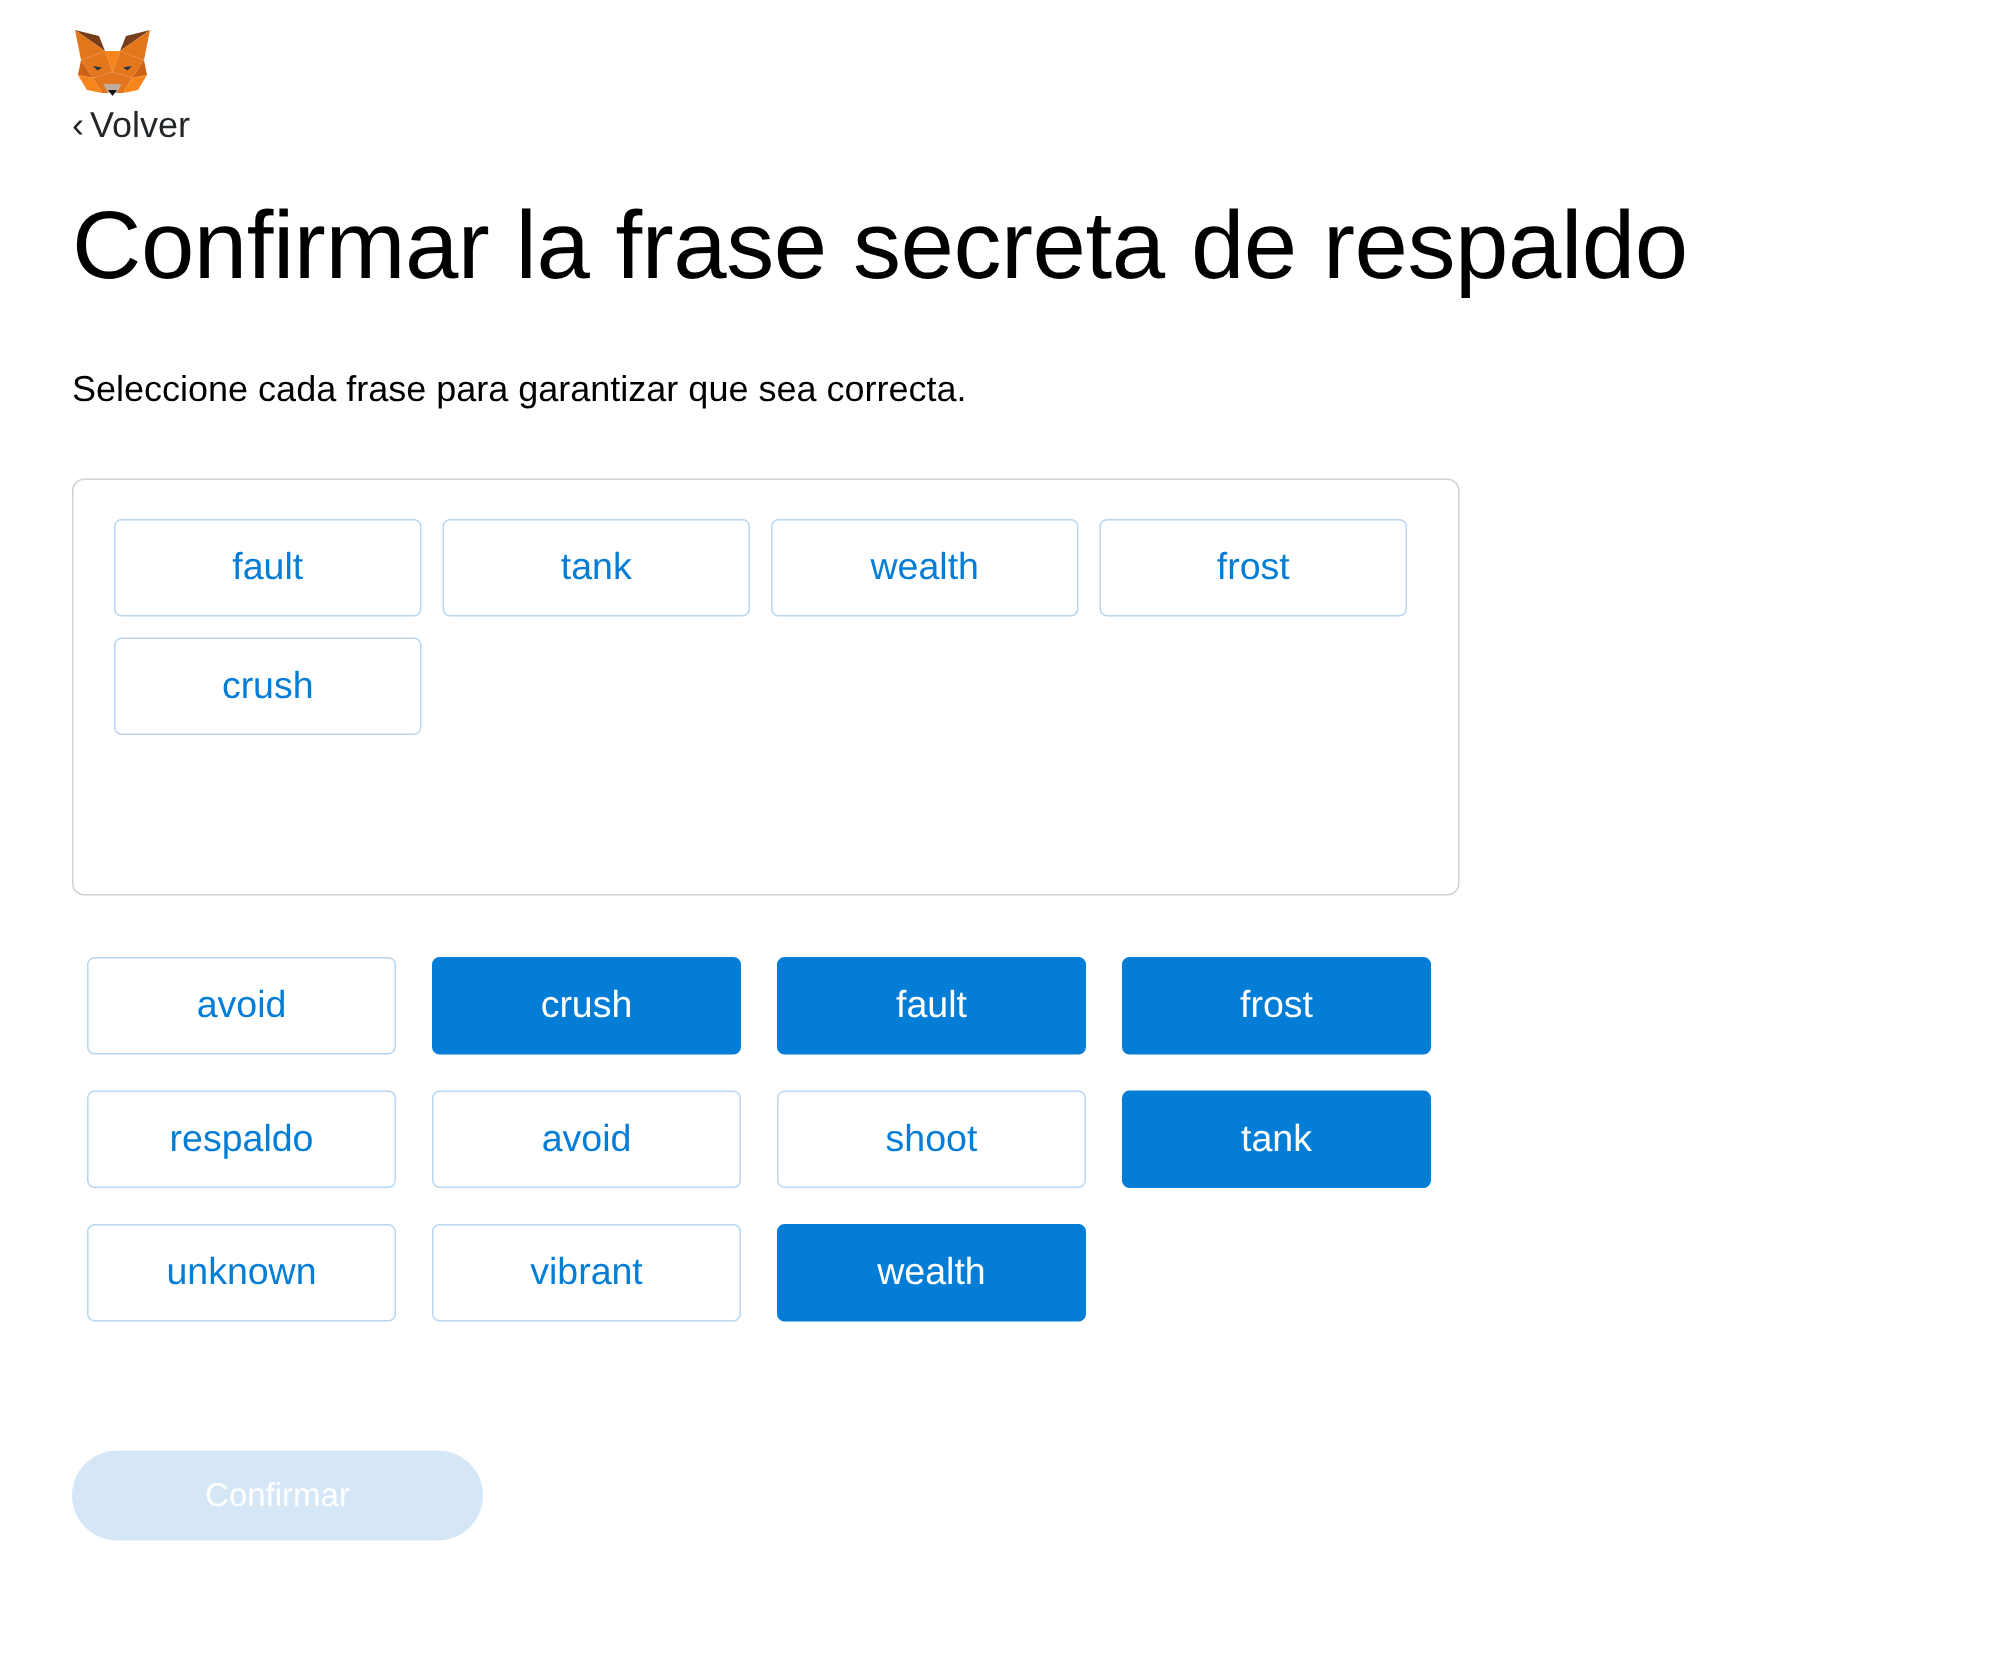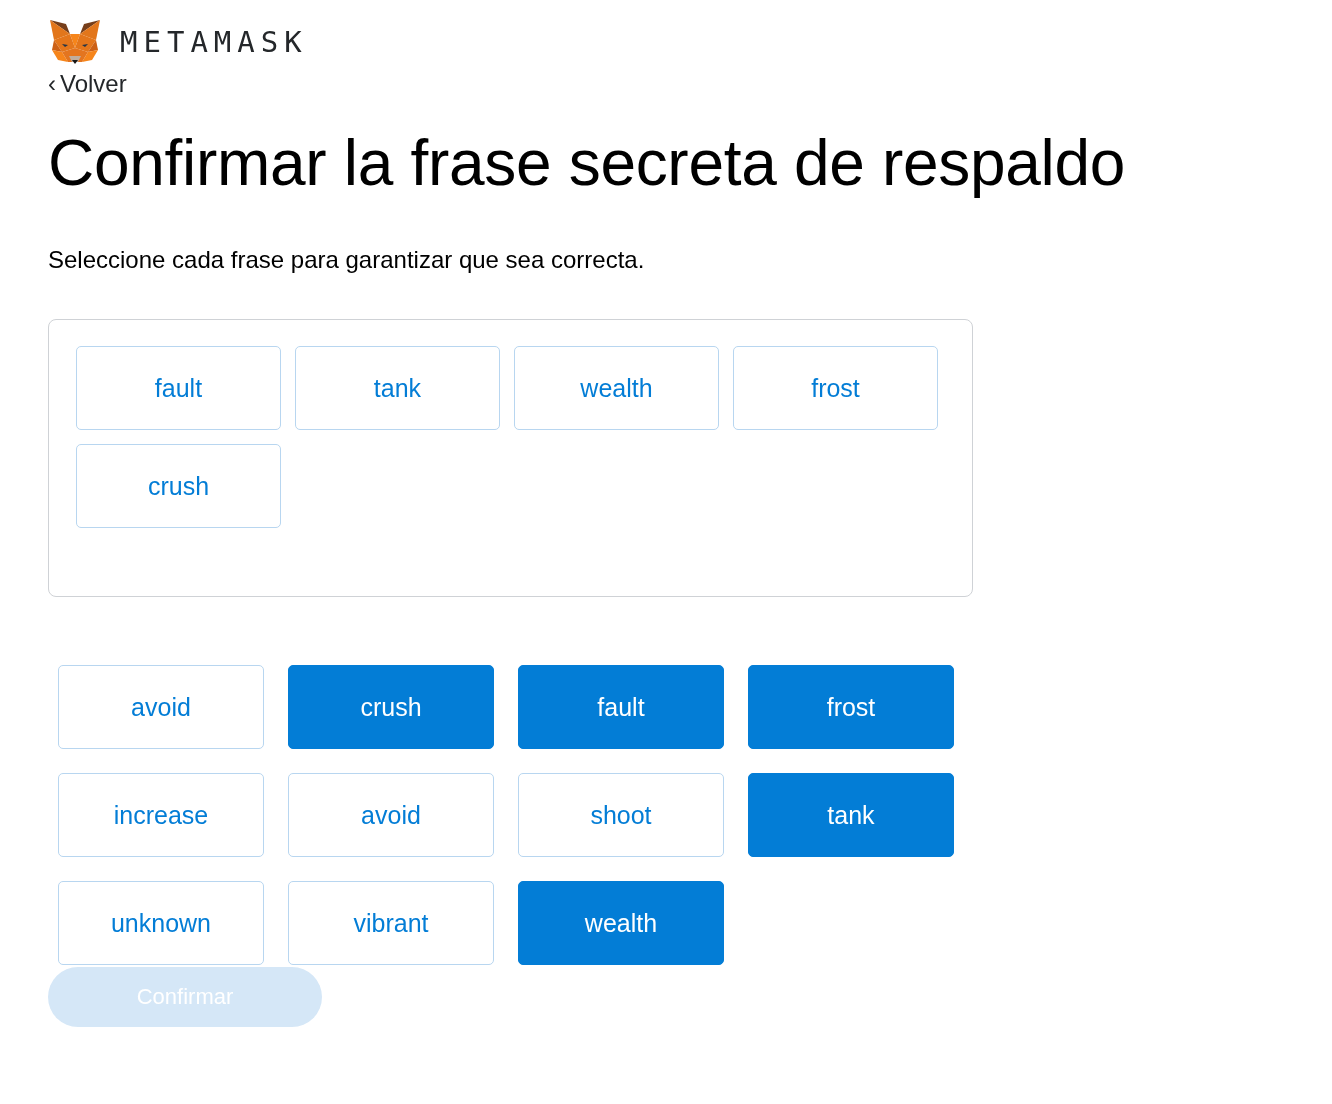--- a/index.html
+++ b/index.html
@@ -13,27 +13,27 @@
     .back { position: absolute; left: 48px; top: 70px; font-size: 24px; color: #24272a; cursor: pointer; display: flex; align-items: center; }
     .back .chev { font-size: 24px; margin-right: 4px; }
 
     .title { position: absolute; left: 48px; top: 126px; font-size: 64px; font-weight: 400; color: #000; letter-spacing: -0.3px; text-align: center; }
     .subtitle { position: absolute; left: 48px; top: 246px; font-size: 24px; color: #000; }
 
     .drop-area { position: absolute; left: 48px; top: 319px; width: 925px; height: 278px; border: 1.5px solid #cfd2d6; border-radius: 8px; }
     .selected-grid { position: absolute; left: 27px; top: 26px; display: grid; grid-template-columns: repeat(4, 205px); column-gap: 14px; row-gap: 14px; }
 
     .chip {
-      height: 84px; border-radius: 5px; display: flex; align-items: center; justify-content: center;
+      height: 65px; border-radius: 5px; display: flex; align-items: center; justify-content: center;
       font-size: 25px; cursor: pointer; user-select: none;
     }
     .chip.outline { background: #ffffff; border: 1.5px solid #b8d6f0; color: #037dd6; }
     .chip.filled { background: #037dd6; border: 1.5px solid #037dd6; color: #ffffff; }
 
-    .words-grid { position: absolute; left: 58px; top: 665px; display: grid; grid-template-columns: repeat(4, 206px); column-gap: 19px; row-gap: 20px; gap: 24px; }
+    .words-grid { position: absolute; left: 58px; top: 638px; display: grid; grid-template-columns: repeat(4, 206px); column-gap: 19px; row-gap: 20px; gap: 24px; }
 
     .confirm { position: absolute; left: 48px; top: 967px; width: 274px; height: 60px; border-radius: 35px; background: #d5e7f7; color: #ffffff; font-size: 22px; border: none; display: flex; align-items: center; justify-content: center; }
   </style>
 </head>
 <body>
 
 <div class="header">
   <svg class="fox" viewBox="0 0 54 48">
     <polygon points="2,2 22,16 18,6" fill="#763e1a"></polygon>
     <polygon points="52,2 32,16 36,6" fill="#763e1a"></polygon>
@@ -45,21 +45,20 @@
     <polygon points="6,22 14,34 4,32" fill="#cd6116"></polygon>
     <polygon points="48,22 40,34 50,32" fill="#cd6116"></polygon>
     <polygon points="4,32 14,34 20,44 10,42" fill="#f6851b"></polygon>
     <polygon points="50,32 40,34 34,44 44,42" fill="#f6851b"></polygon>
     <polygon points="14,34 27,30 40,34 34,44 20,44" fill="#e4751f"></polygon>
     <polygon points="21,38 33,38 30,44 24,44" fill="#c0ad9e"></polygon>
     <polygon points="24,42 30,42 27,46" fill="#161616"></polygon>
     <polygon points="14,26 20,27 17,29" fill="#233447"></polygon>
     <polygon points="40,26 34,27 37,29" fill="#233447"></polygon>
   </svg>
-  <span class="brand">METAMASK</span>
 </div>
 
 <div class="back">
   <span class="chev">‹</span>
   <span>Volver</span>
 </div>
 
 <h1 class="title">Confirmar la frase secreta de respaldo</h1>
 <p class="subtitle">Seleccione cada frase para garantizar que sea correcta.</p>
 
@@ -71,21 +70,21 @@
     <div class="chip outline">frost</div>
     <div class="chip outline">crush</div>
   </div>
 </div>
 
 <div class="words-grid">
   <div class="chip outline">avoid</div>
   <div class="chip filled">crush</div>
   <div class="chip filled">fault</div>
   <div class="chip filled">frost</div>
-  <div class="chip outline">increase</div>
+  <div class="chip outline">respaldo</div>
   <div class="chip outline">avoid</div>
   <div class="chip outline">shoot</div>
   <div class="chip filled">tank</div>
   <div class="chip outline">unknown</div>
   <div class="chip outline">vibrant</div>
   <div class="chip filled">wealth</div>
 </div>
 
 <button class="confirm" disabled="">Confirmar</button>
 

